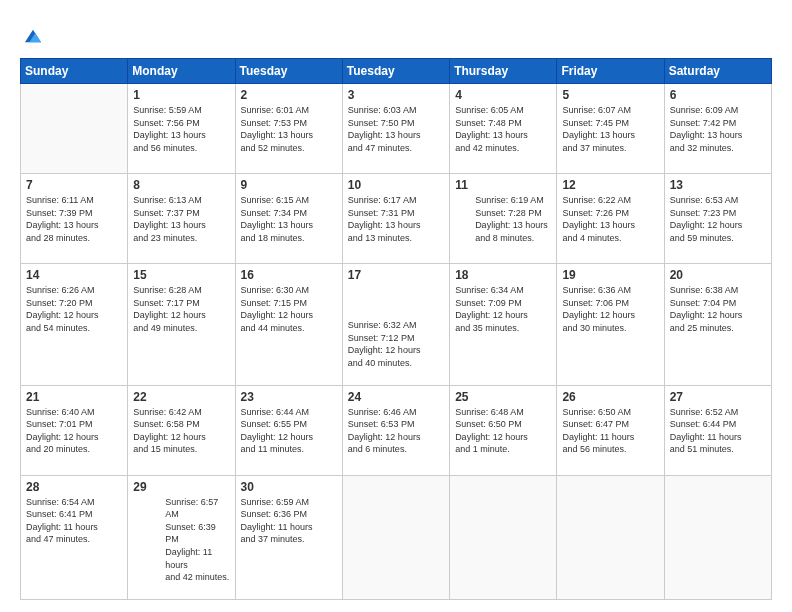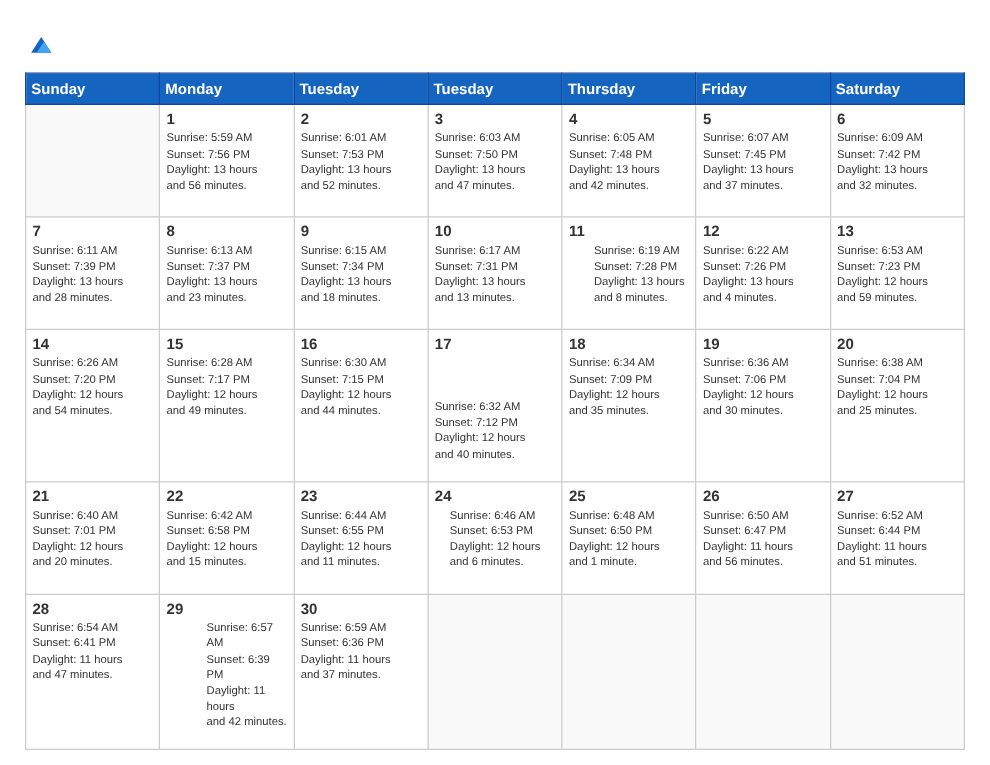--- a/index.html
+++ b/index.html
@@ -301,21 +301,21 @@
           </td>
           <td>
             <span class="day-num">23</span>
             <div class="day-info" style="white-space: pre-line;">Sunrise: 6:44 AM
 Sunset: 6:55 PM
 Daylight: 12 hours
 and 11 minutes.</div>
           </td>
           <td>
             <span class="day-num">24</span>
-            <div class="day-info" style="white-space: pre-line; margin-left: 12px;">Sunrise: 6:46 AM
+            <div class="day-info" style="white-space: pre-line;">Sunrise: 6:46 AM
 Sunset: 6:53 PM
 Daylight: 12 hours
 and 6 minutes.</div>
           </td>
           <td>
             <span class="day-num">25</span>
             <div class="day-info" style="white-space: pre-line;">Sunrise: 6:48 AM
 Sunset: 6:50 PM
 Daylight: 12 hours
 and 1 minute.</div>

